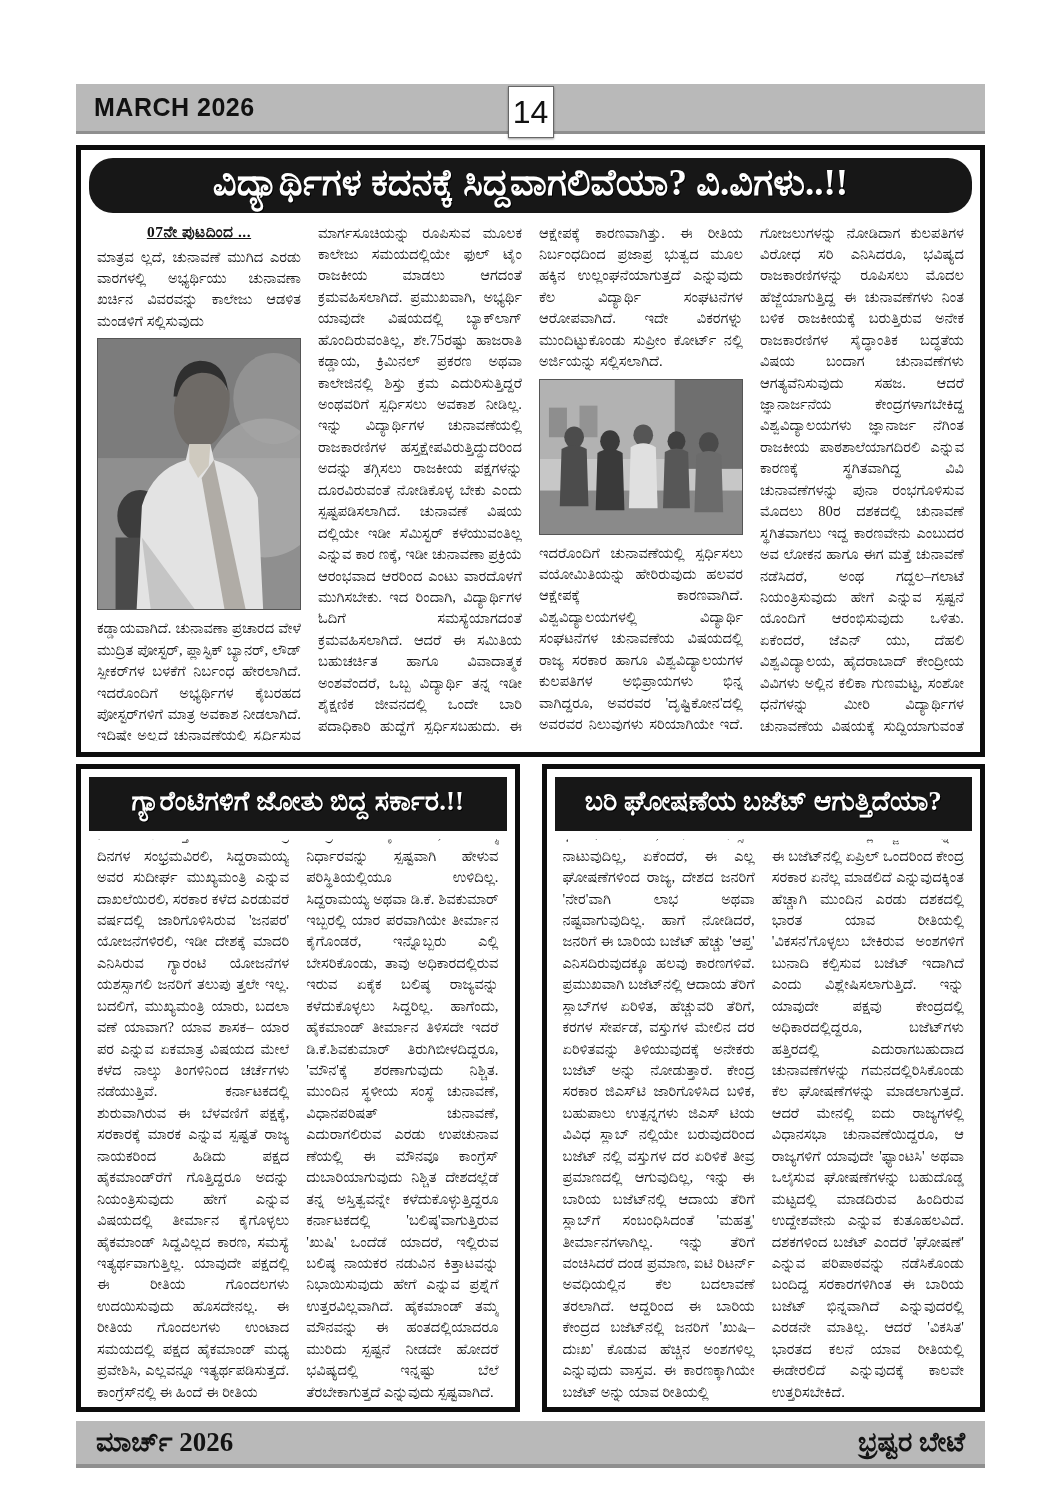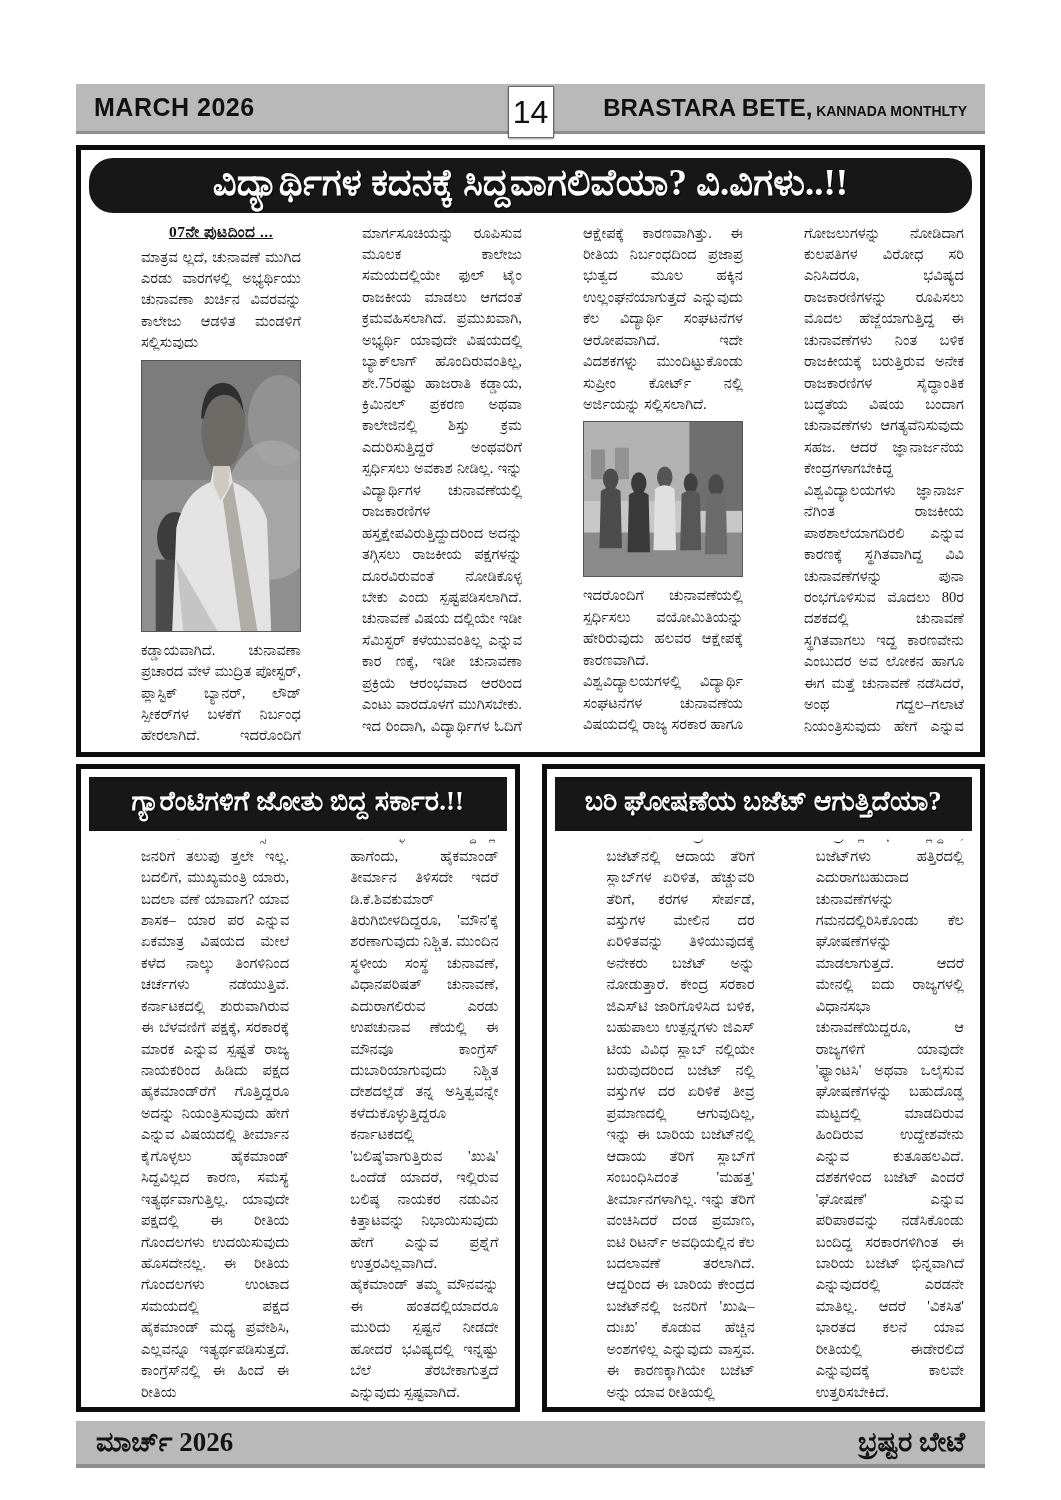--- a/index.html
+++ b/index.html
@@ -32,21 +32,21 @@
   .article-main { margin-top:11px; height:612px; }
   .banner {
     background:#171717; color:#fff; margin:8px; padding:4px 6px 8px 6px;
     text-align:center; font-weight:bold; line-height:1.15;
     text-shadow:1px 1px 0 #000;
   }
   .banner-xl { font-size:37px;border-radius:24px; }
   .banner-lg { font-size:27px; min-height:54px; display:flex; align-items:center; justify-content:center; }
 
   .cols { display:flex; gap:17px; padding:2px 16px 8px 16px; overflow:hidden; }
-  .col { flex:1 1 0; overflow:hidden;margin-left:44px; }
+  .col { flex:1 1 0; overflow:hidden; }
   .cols-main { height:528px; }
   .cols-sub { height:572px;align-items:flex-end; }
 
   .cont-from {
     text-align:center; font-weight:bold; font-size:15.5px;
     text-decoration:underline; margin-bottom:6px; letter-spacing:0.5px;
   }
   .body-text {
     font-size:14.6px; line-height:1.47; text-align:justify;
     word-break:break-word; hyphens:auto;
@@ -72,24 +72,20 @@
 </head>
 <body>
 
 <div class="page">
 
   <div class="header-bar">
     <span class="hdr-left">MARCH 2026</span>
     <span class="page-num-box">
       <span>14</span>
     </span>
-    <span class="hdr-right">
-      <span class="big">BRASTARA BETE,</span>
-      <span class="small">KANNADA MONTHLTY</span>
-    </span>
   </div>
 
   <div class="article article-main">
     <div class="banner banner-xl">ವಿದ್ಯಾರ್ಥಿಗಳ ಕದನಕ್ಕೆ ಸಿದ್ದವಾಗಲಿವೆಯಾ? ವಿ.ವಿಗಳು..!!</div>
     <div class="cols cols-main">
 
       <div class="col">
         <div class="cont-from">07ನೇ ಪುಟದಿಂದ ...</div>
         <p class="body-text">ಮಾತ್ರವ ಲ್ಲದೆ, ಚುನಾವಣೆ ಮುಗಿದ ಎರಡು ವಾರಗಳಲ್ಲಿ ಅಭ್ಯರ್ಥಿಯು ಚುನಾವಣಾ ಖರ್ಚಿನ ವಿವರವನ್ನು ಕಾಲೇಜು ಆಡಳಿತ ಮಂಡಳಿಗೆ ಸಲ್ಲಿಸುವುದು</p>
         <div class="photo photo-man">
@@ -113,21 +109,21 @@
           </svg>
         </div>
         <p class="body-text">ಕಡ್ಡಾಯವಾಗಿದೆ. ಚುನಾವಣಾ ಪ್ರಚಾರದ ವೇಳೆ ಮುದ್ರಿತ ಪೋಸ್ಟರ್, ಪ್ಲಾಸ್ಟಿಕ್ ಬ್ಯಾನರ್, ಲೌಡ್ ಸ್ಪೀಕರ್‌ಗಳ ಬಳಕೆಗೆ ನಿರ್ಬಂಧ ಹೇರಲಾಗಿದೆ. ಇದರೊಂದಿಗೆ ಅಭ್ಯರ್ಥಿಗಳ ಕೈಬರಹದ ಪೋಸ್ಟರ್‌ಗಳಿಗೆ ಮಾತ್ರ ಅವಕಾಶ ನೀಡಲಾಗಿದೆ. ಇದಿಷ್ಟೇ ಅಲ್ಲದೆ ಚುನಾವಣೆಯಲ್ಲಿ ಸ್ಪರ್ಧಿಸುವ ಅಭ್ಯರ್ಥಿಗೆ ಕೆಲವೊಂದಷ್ಟು</p>
       </div>
 
       <div class="col">
         <p class="body-text">ಮಾರ್ಗಸೂಚಿಯನ್ನು ರೂಪಿಸುವ ಮೂಲಕ ಕಾಲೇಜು ಸಮಯದಲ್ಲಿಯೇ ಫುಲ್ ಟೈಂ ರಾಜಕೀಯ ಮಾಡಲು ಆಗದಂತೆ ಕ್ರಮವಹಿಸಲಾಗಿದೆ. ಪ್ರಮುಖವಾಗಿ, ಅಭ್ಯರ್ಥಿ ಯಾವುದೇ ವಿಷಯದಲ್ಲಿ ಬ್ಯಾಕ್‌ಲಾಗ್ ಹೊಂದಿರುವಂತಿಲ್ಲ, ಶೇ.75ರಷ್ಟು ಹಾಜರಾತಿ ಕಡ್ಡಾಯ, ಕ್ರಿಮಿನಲ್ ಪ್ರಕರಣ ಅಥವಾ ಕಾಲೇಜಿನಲ್ಲಿ ಶಿಸ್ತು ಕ್ರಮ ಎದುರಿಸುತ್ತಿದ್ದರೆ ಅಂಥವರಿಗೆ ಸ್ಪರ್ಧಿಸಲು ಅವಕಾಶ ನೀಡಿಲ್ಲ. ಇನ್ನು ವಿದ್ಯಾರ್ಥಿಗಳ ಚುನಾವಣೆಯಲ್ಲಿ ರಾಜಕಾರಣಿಗಳ ಹಸ್ತಕ್ಷೇಪವಿರುತ್ತಿದ್ದುದರಿಂದ ಅದನ್ನು ತಗ್ಗಿಸಲು ರಾಜಕೀಯ ಪಕ್ಷಗಳನ್ನು ದೂರವಿರುವಂತೆ ನೋಡಿಕೊಳ್ಳ ಬೇಕು ಎಂದು ಸ್ಪಷ್ಟಪಡಿಸಲಾಗಿದೆ. ಚುನಾವಣೆ ವಿಷಯ ದಲ್ಲಿಯೇ ಇಡೀ ಸೆಮಿಸ್ಟರ್ ಕಳೆಯುವಂತಿಲ್ಲ ಎನ್ನುವ ಕಾರ ಣಕ್ಕೆ, ಇಡೀ ಚುನಾವಣಾ ಪ್ರಕ್ರಿಯೆ ಆರಂಭವಾದ ಆರರಿಂದ ಎಂಟು ವಾರದೊಳಗೆ ಮುಗಿಸಬೇಕು. ಇದ ರಿಂದಾಗಿ, ವಿದ್ಯಾರ್ಥಿಗಳ ಓದಿಗೆ ಸಮಸ್ಯೆಯಾಗದಂತೆ ಕ್ರಮವಹಿಸಲಾಗಿದೆ. ಆದರೆ ಈ ಸಮಿತಿಯ ಬಹುಚರ್ಚಿತ ಹಾಗೂ ವಿವಾದಾತ್ಮಕ ಅಂಶವೆಂದರೆ, ಒಬ್ಬ ವಿದ್ಯಾರ್ಥಿ ತನ್ನ ಇಡೀ ಶೈಕ್ಷಣಿಕ ಜೀವನದಲ್ಲಿ ಒಂದೇ ಬಾರಿ ಪದಾಧಿಕಾರಿ ಹುದ್ದೆಗೆ ಸ್ಪರ್ಧಿಸಬಹುದು. ಈ ಮೂಲಕ ಅನೇಕ ಪ್ರತಿಭಾವಂತ ವಿದ್ಯಾರ್ಥಿ ನಾಯಕರನ್ನು ಎರಡನೇ ಬಾರಿ ಸ್ಪರ್ಧಿಸದಂತೆ ತಡೆಯುತ್ತಿರುವುದು ಹಲವರ</p>
       </div>
 
       <div class="col">
-        <p class="body-text">ಆಕ್ಷೇಪಕ್ಕೆ ಕಾರಣವಾಗಿತ್ತು. ಈ ರೀತಿಯ ನಿರ್ಬಂಧದಿಂದ ಪ್ರಜಾಪ್ರ ಭುತ್ವದ ಮೂಲ ಹಕ್ಕಿನ ಉಲ್ಲಂಘನೆಯಾಗುತ್ತದೆ ಎನ್ನುವುದು ಕೆಲ ವಿದ್ಯಾರ್ಥಿ ಸಂಘಟನೆಗಳ ಆರೋಪವಾಗಿದೆ. ಇದೇ ವಿದಶಕಗಳ್ನು ಮುಂದಿಟ್ಟುಕೊಂಡು ಸುಪ್ರೀಂ ಕೋರ್ಟ್ ನಲ್ಲಿ ಅರ್ಜಿಯನ್ನು ಸಲ್ಲಿಸಲಾಗಿದೆ.</p>
+        <p class="body-text">ಆಕ್ಷೇಪಕ್ಕೆ ಕಾರಣವಾಗಿತ್ತು. ಈ ರೀತಿಯ ನಿರ್ಬಂಧದಿಂದ ಪ್ರಜಾಪ್ರ ಭುತ್ವದ ಮೂಲ ಹಕ್ಕಿನ ಉಲ್ಲಂಘನೆಯಾಗುತ್ತದೆ ಎನ್ನುವುದು ಕೆಲ ವಿದ್ಯಾರ್ಥಿ ಸಂಘಟನೆಗಳ ಆರೋಪವಾಗಿದೆ. ಇದೇ ವಿಕರಗಳ್ನು ಮುಂದಿಟ್ಟುಕೊಂಡು ಸುಪ್ರೀಂ ಕೋರ್ಟ್ ನಲ್ಲಿ ಅರ್ಜಿಯನ್ನು ಸಲ್ಲಿಸಲಾಗಿದೆ.</p>
         <div class="photo photo-students">
           <svg viewBox="0 0 225 156" preserveAspectRatio="none" aria-hidden="true">
             <rect width="225" height="156" fill="#c7c7c7"></rect>
             <rect x="0" y="0" width="150" height="80" fill="#b2b2b2"></rect>
             <rect x="10" y="28" width="20" height="30" fill="#8e8e8e"></rect>
             <rect x="44" y="26" width="20" height="32" fill="#939393"></rect>
             <rect x="150" y="0" width="75" height="90" fill="#6f6f6f"></rect>
             <rect x="0" y="112" width="225" height="44" fill="#8a8a8a"></rect>
 
             <g fill="#4c4c4c">

